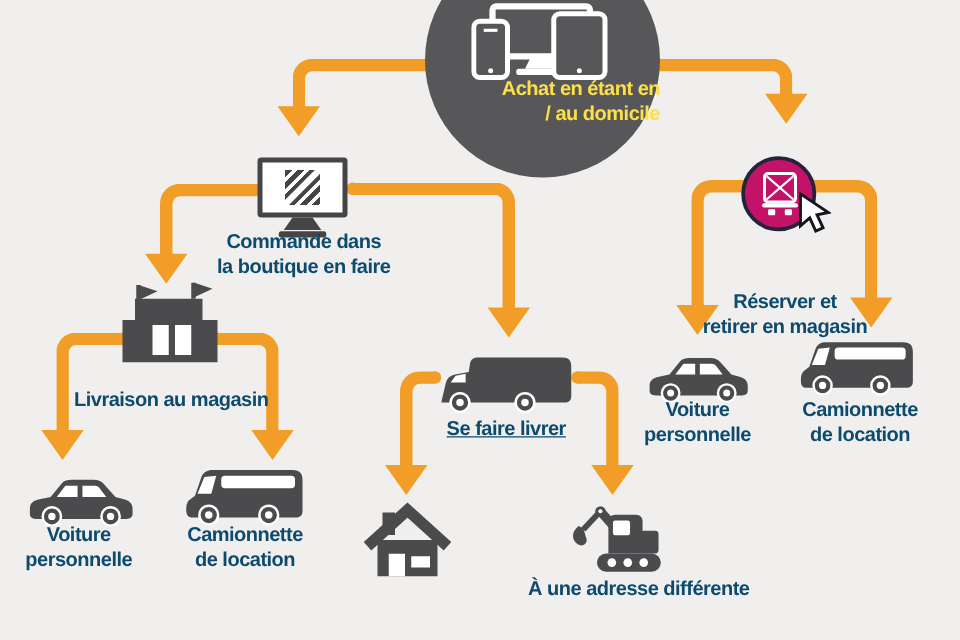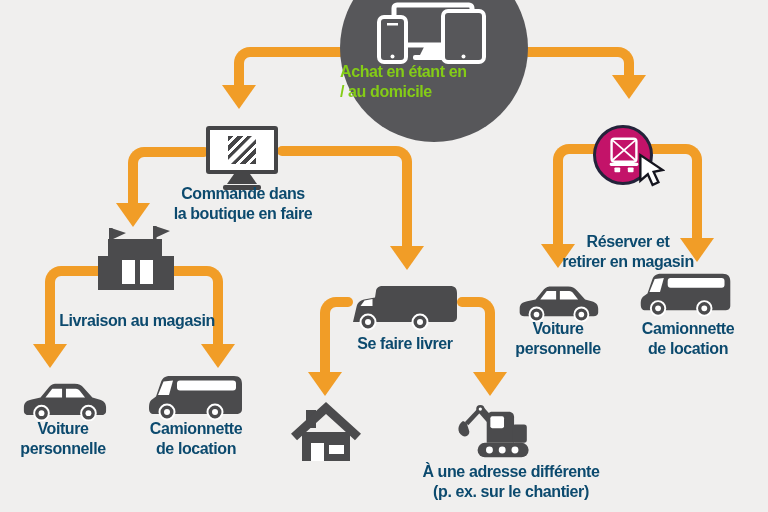--- a/index.html
+++ b/index.html
@@ -10,22 +10,22 @@
   .lbl{
     position:absolute;text-align:center;font-weight:700;font-size:16px;
     line-height:20px;letter-spacing:-0.4px;color:#0c4a6e;
   }
   
   .root-circle{
     position:absolute;left:340px;top:-46px;width:188px;height:188px;
     border-radius:50%;background:#57575a;
   }
   .root-text{
-    position:absolute;top:108px;left:0;width:100%;text-align:left;
-    color:#84cc16;font-weight:700;font-size:16px;line-height:20px;letter-spacing:-0.4px;
+    position:absolute;top:108px;left:0;width:100%;text-align:right;
+    color:#fde047;font-weight:700;font-size:16px;line-height:20px;letter-spacing:-0.4px;
   }
   .devices-svg{position:absolute;left:50%;transform:translateX(-50%);top:48px;}
   
   .elbow{position:absolute;box-sizing:border-box;border:0 solid #f19d27;}
   .elbow-tl{border-top-width:10px;border-left-width:10px;border-top-left-radius:16px;}
   .elbow-tr{border-top-width:10px;border-right-width:10px;border-top-right-radius:16px;}
   .elbow-tl::before,.elbow-tr::before{
     content:'';position:absolute;top:-10px;width:10px;height:10px;
     border-radius:50%;background:#f19d27;
   }
@@ -163,21 +163,21 @@
   </div>
 
   <svg class="icon" style="left:348px;top:278px;" width="114" height="54" viewBox="0 0 114 54">
     <path d="M5 44 L8.5 29 C9.5 24.5 12 22.5 16 21.5 L27 19.5 L28 13 C28.5 9.5 31 8 34.5 8 L102 8 C107 8 109 10.5 109 15 L109 39 C109 42.5 107 44 103.5 44 Z" fill="#4b4b4d"></path>
     <path d="M12.5 28 L16.5 22.5 L24.5 21 L24.5 28 Z" fill="#ffffff"></path>
     <circle cx="20" cy="44" r="7.5" fill="#4b4b4d" stroke="#ffffff" stroke-width="2"></circle>
     <circle cx="20" cy="44" r="3" fill="#ffffff"></circle>
     <circle cx="72" cy="44" r="7.5" fill="#4b4b4d" stroke="#ffffff" stroke-width="2"></circle>
     <circle cx="72" cy="44" r="3" fill="#ffffff"></circle>
   </svg>
-  <div class="lbl" style="left:335px;top:334px;width:140px;">Se faire livrer</div>
+  <div class="lbl" style="left:335px;top:334px;width:140px;text-decoration:underline;">Se faire livrer</div>
 
   <svg class="icon" style="left:291px;top:399px;" width="70" height="64" viewBox="0 0 70 64">
     <rect x="15" y="11" width="10" height="18" fill="#4b4b4d"></rect>
     <path d="M3 38 L35 9 L67 38" fill="none" stroke="#4b4b4d" stroke-width="9"></path>
     <rect x="11" y="33" width="48" height="29" fill="#4b4b4d"></rect>
     <rect x="20" y="44" width="13" height="18" fill="#ffffff"></rect>
     <rect x="38" y="46" width="15" height="9" fill="#ffffff"></rect>
   </svg>
 
   <svg class="icon" style="left:452px;top:399px;" width="84" height="62" viewBox="0 0 92 68">
@@ -189,21 +189,20 @@
     <path d="M38 20 C38 16.5 40.5 14 44 14 L62 14 C66 14 68 16.5 68 20 L68 48 L38 48 Z" fill="#4b4b4d"></path>
     <rect x="66" y="28" width="16" height="20" rx="3" fill="#4b4b4d"></rect>
     <rect x="42" y="19" width="15" height="13" rx="2" fill="#ffffff"></rect>
     <rect x="28" y="48" width="56" height="16" rx="8" fill="#4b4b4d"></rect>
     <circle cx="41" cy="56" r="3.8" fill="#ffffff"></circle>
     <circle cx="55" cy="56" r="3.8" fill="#ffffff"></circle>
     <circle cx="69" cy="56" r="3.8" fill="#ffffff"></circle>
   </svg>
   <div class="lbl" style="left:411px;top:462px;width:200px;">
     <div>À une adresse différente</div>
-    <div>(p. ex. sur le chantier)</div>
   </div>
 
   <div class="pink-circle">
     <svg class="pc-van" width="42" height="42" viewBox="0 0 44 44">
       <rect x="9" y="5" width="26" height="24" rx="3" fill="none" stroke="#ffffff" stroke-width="2.5"></rect>
       <path d="M10.5 7 L33.5 27 M33.5 7 L10.5 27" stroke="#ffffff" stroke-width="1.8" fill="none"></path>
       <rect x="7" y="30" width="30" height="3.5" rx="1.5" fill="#ffffff"></rect>
       <rect x="12" y="35" width="6" height="5" rx="1" fill="#ffffff"></rect>
       <rect x="26" y="35" width="6" height="5" rx="1" fill="#ffffff"></rect>
     </svg>

